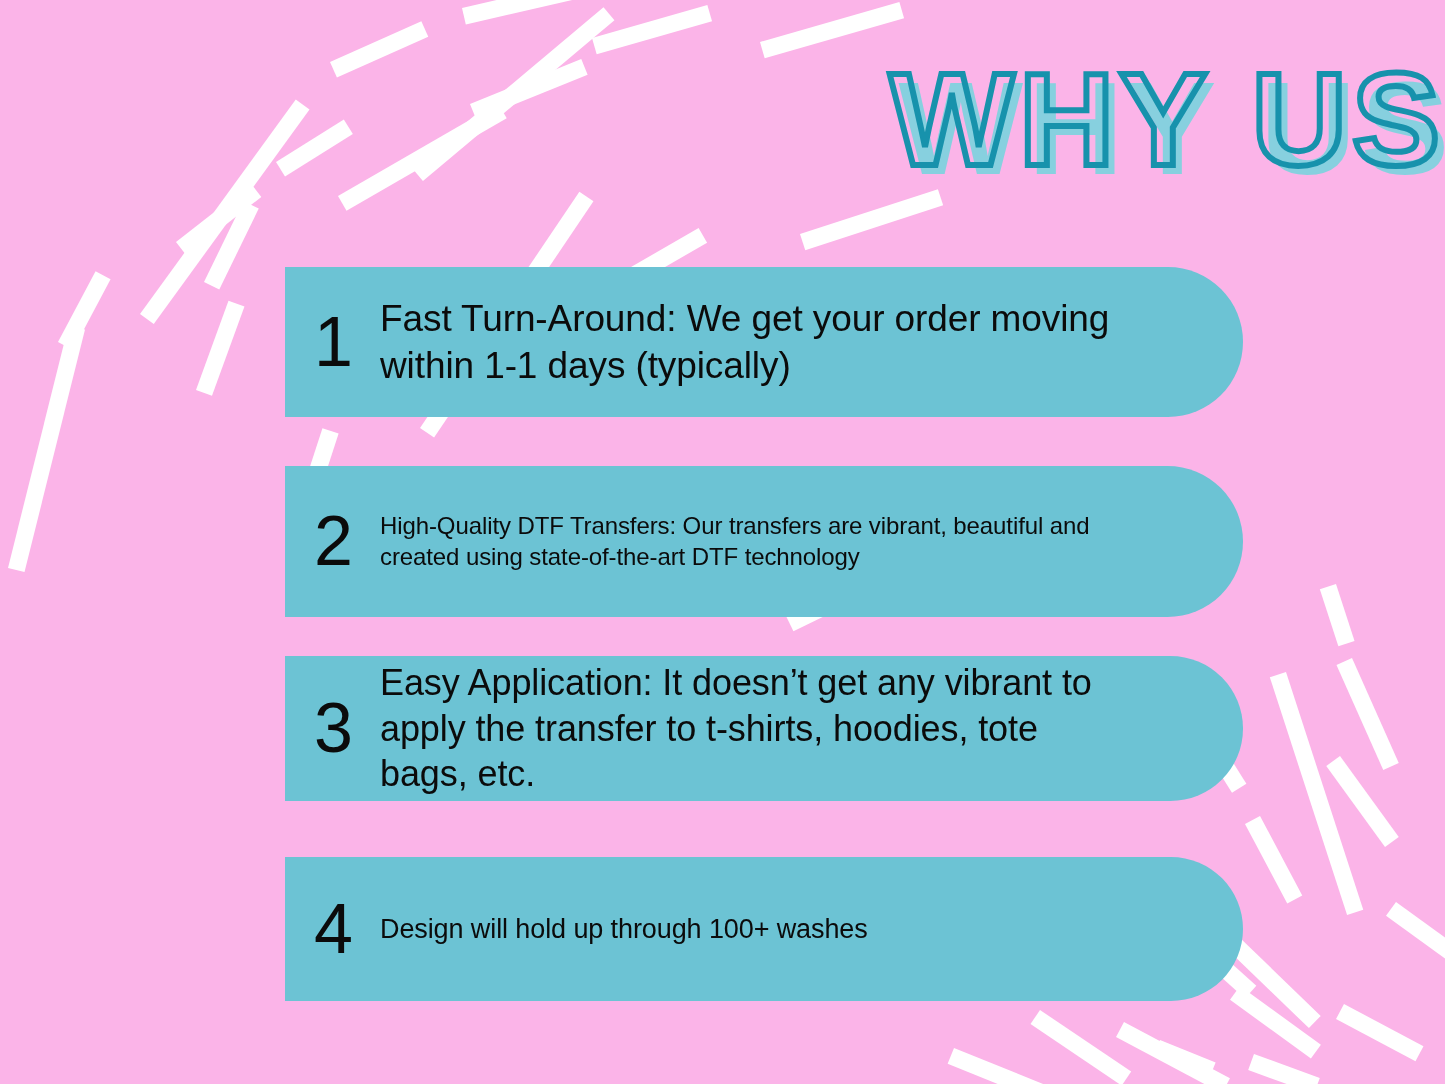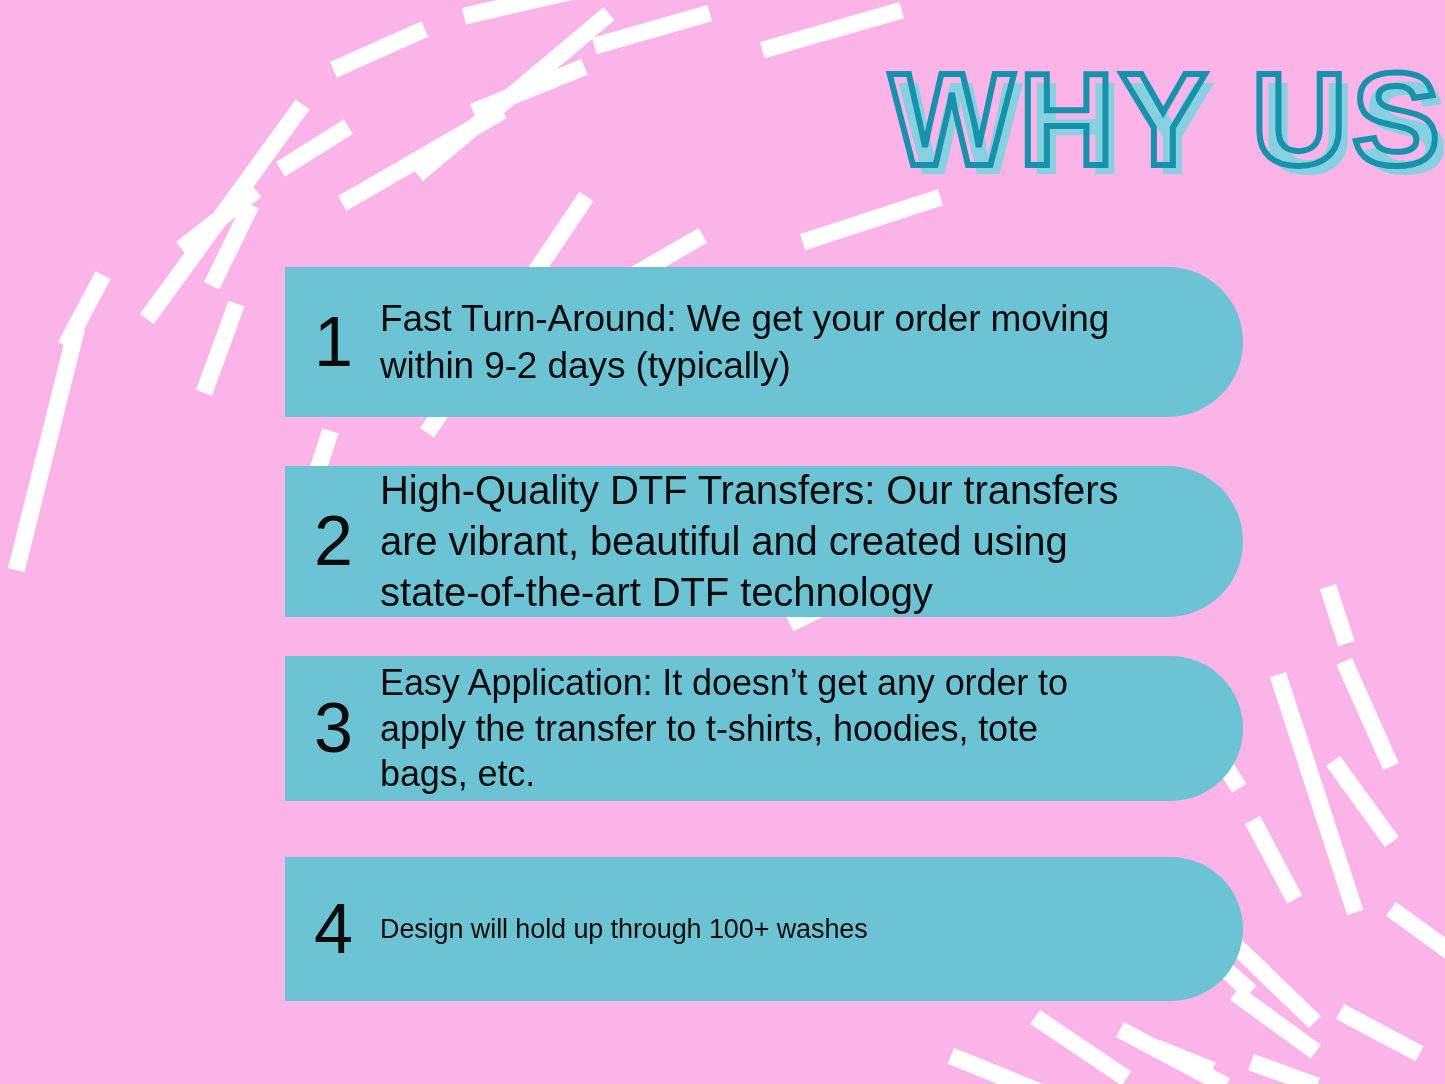--- a/index.html
+++ b/index.html
@@ -104,21 +104,21 @@
     font-family: "Liberation Sans", sans-serif;
   }
 
   
   #card-1 { height: 150px; margin-top: 0;  }
   #card-2 { height: 151px; margin-top: 49px; }
   #card-3 { height: 145px; margin-top: 39px; }
   #card-4 { height: 144px; margin-top: 56px; }
 
   #card-1 .card-text { font-size: 37px; }
-  #card-2 .card-text { font-size: 40px; line-height: 1.27; }
+  #card-2 .card-text { font-size: 24px; line-height: 1.27; }
   #card-3 .card-text { font-size: 36px; line-height: 1.27; }
   #card-4 .card-text { font-size: 27px; }
 
   #card-2 .card-num,
   #card-3 .card-num { align-self: center; }
 </style>
 </head>
 <body>
 
 <div id="poster">
@@ -171,31 +171,31 @@
 
   <div id="title-wrap">
     <div class="title-layer title-shadow">WHY US</div>
     <div class="title-layer title-outline">WHY US</div>
   </div>
 
   <div id="cards">
 
     <div class="card" id="card-1">
       <div class="card-num">1</div>
-      <div class="card-text">Fast Turn-Around: We get your order moving within 9-2 days (typically)</div>
+      <div class="card-text">Fast Turn-Around: We get your order moving within 1-1 days (typically)</div>
     </div>
 
     <div class="card" id="card-2">
       <div class="card-num">2</div>
       <div class="card-text">High-Quality DTF Transfers: Our transfers are vibrant, beautiful and created using state-of-the-art DTF technology</div>
     </div>
 
     <div class="card" id="card-3">
       <div class="card-num">3</div>
-      <div class="card-text">Easy Application: It doesn’t get any order to apply the transfer to t-shirts, hoodies, tote bags, etc.</div>
+      <div class="card-text">Easy Application: It doesn’t get any vibrant to apply the transfer to t-shirts, hoodies, tote bags, etc.</div>
     </div>
 
     <div class="card" id="card-4">
       <div class="card-num">4</div>
       <div class="card-text">Design will hold up through 100+ washes</div>
     </div>
 
   </div>
 </div>
 

